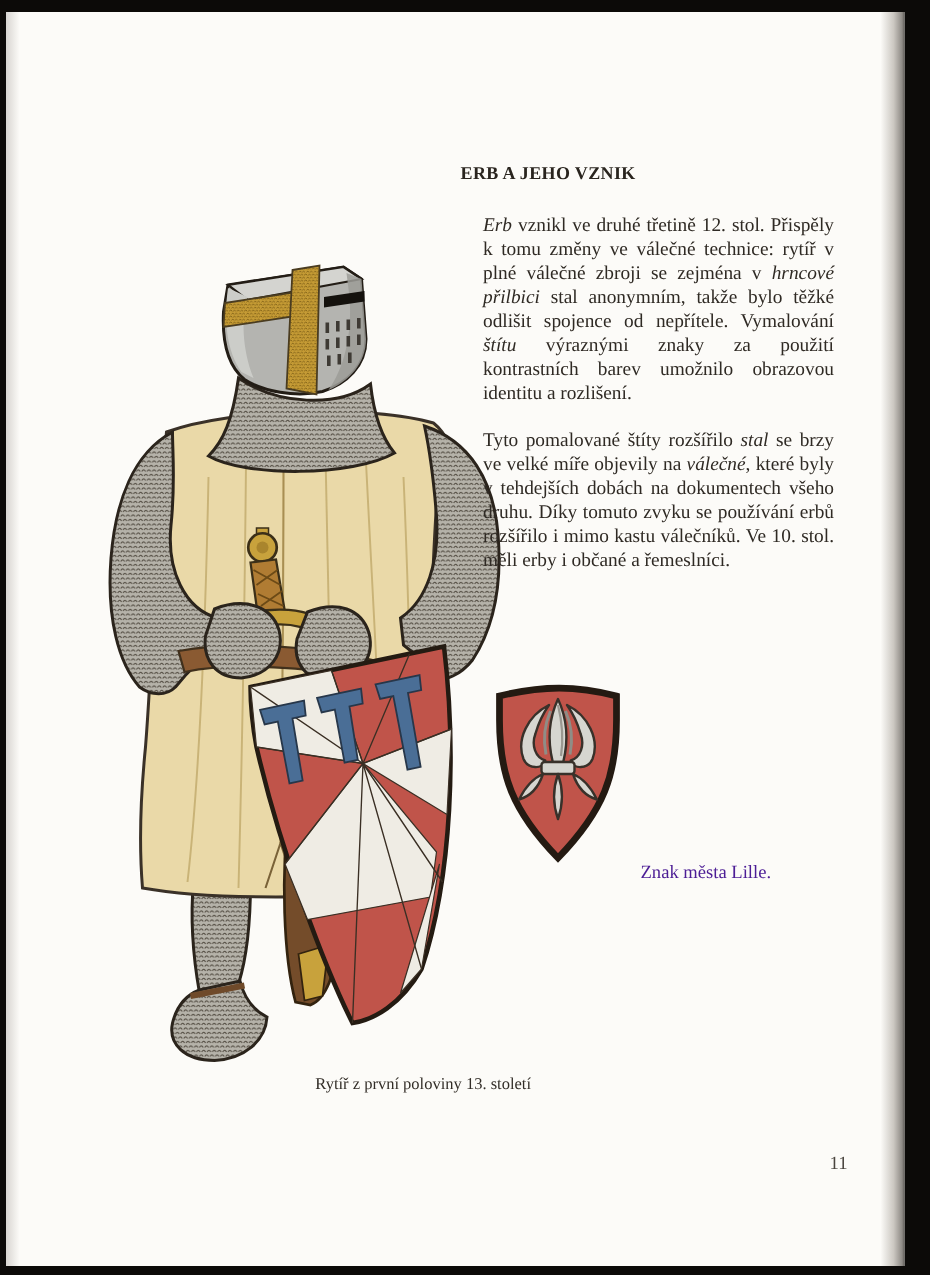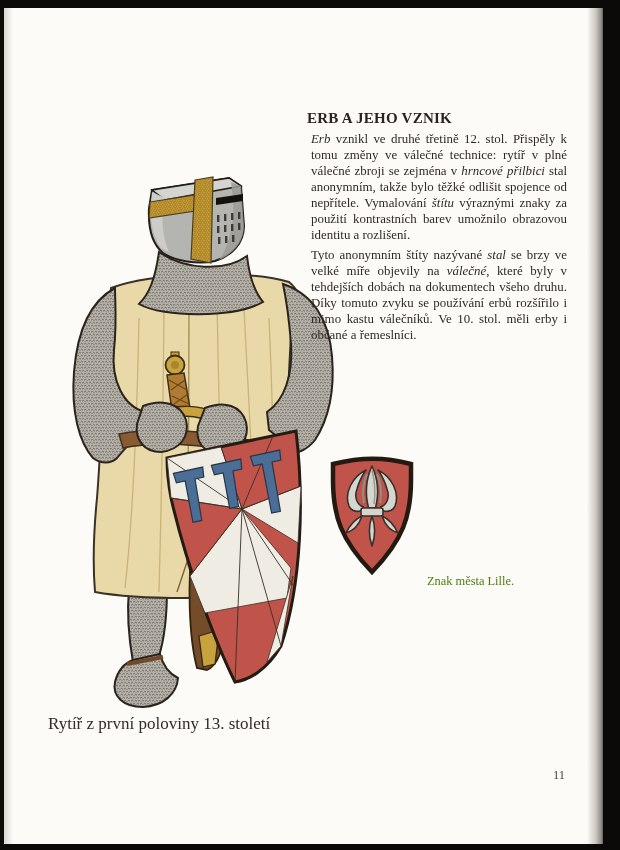--- a/index.html
+++ b/index.html
@@ -15,38 +15,38 @@
   .edge-right{
     position:absolute;right:0;top:0;bottom:0;width:16px;
     background:linear-gradient(to right, rgba(203,199,193,0), #cbc7c1 55%, #8e8a85 90%, #5f5b57 100%);
   }
   .edge-left{
     position:absolute;left:0;top:0;bottom:0;width:9px;
     background:linear-gradient(to right, #d8d5d1, rgba(216,213,209,0));
   }
   .heading{
     position:absolute;left:303px;top:92px;width:270px;
-    font-weight:bold;font-size:15px;letter-spacing:.25px;color:#29241e;
+    font-weight:bold;font-size:12px;letter-spacing:.25px;color:#29241e;
   }
   .bodycol{
     position:absolute;left:303px;top:119px;width:264px;
     font-size:12.9px;line-height:16px;color:#2f2a24;
     text-align:justify;
   }
-  .bodycol p{margin:4px;}
+  .bodycol p{margin:15px;}
   .it{font-style:italic;}
   .fig-knight{position:absolute;left:55px;top:160px;width:280px;height:548px;}
   .fig-lille{position:absolute;left:322px;top:446px;width:92px;height:126px;}
   .cap-lille{
     position:absolute;left:423px;top:566px;width:170px;
-    font-size:12.4px;color:#4d7c0f;font-family:Liberation Serif, serif;
+    font-size:12.4px;color:#4c1d95;font-family:Liberation Serif, serif;
   }
   .cap-knight{
-    position:absolute;left:44px;top:708px;width:280px;
-    text-align:left;font-size:17px;line-height:15.5px;color:#322d27;
+    position:absolute;left:70px;top:708px;width:280px;
+    text-align:right;font-size:11px;line-height:15.5px;color:#322d27;
   }
   .pagenum{
     position:absolute;left:538px;top:760px;width:34px;text-align:center;
     font-size:12.5px;color:#4a453f;
   }
 </style>
 </head>
 <body>
 
 <div class="page">
@@ -147,21 +147,21 @@
         <path transform="rotate(-12 130 302)" d="M114,302 L144,302 L143,312 L134,312 L132,354 L123,354 L124,312 L115,312 Z"></path>
         <path transform="rotate(-12 168 294)" d="M152,294 L182,294 L181,304 L172,304 L170,340 L161,340 L162,304 L153,304 Z"></path>
         <path transform="rotate(-12 207 285)" d="M191,285 L221,285 L220,295 L211,295 L209,345 L200,345 L201,295 L192,295 Z"></path>
       </g>
     </g>
   </svg>
 
   <h1 class="heading">ERB A JEHO VZNIK</h1>
   <div class="bodycol">
     <p><span class="it">Erb</span><span> vznikl ve druhé třetině 12. stol. Přispěly k tomu změny ve válečné technice: rytíř v plné válečné zbroji se zejména v </span><span class="it">hrncové přilbici</span><span> stal anonymním, takže bylo těžké odlišit spojence od nepřítele. Vymalování </span><span class="it">štítu</span><span> výraznými znaky za použití kontrastních barev umožnilo obrazovou identitu a rozlišení.</span></p>
-    <p><span>Tyto anonymním štíty nazývané </span><span class="it">stal</span><span> se brzy ve velké míře objevily na </span><span class="it">válečné</span><span>, které byly v tehdejších dobách na dokumentech všeho druhu. Díky tomuto zvyku se používání erbů rozšířilo i mimo kastu válečníků. Ve 10. stol. měli erby i občané a řemeslníci.</span></p>
+    <p><span>Tyto pomalované štíty rozšířilo </span><span class="it">stal</span><span> se brzy ve velké míře objevily na </span><span class="it">válečné</span><span>, které byly v tehdejších dobách na dokumentech všeho druhu. Díky tomuto zvyku se používání erbů rozšířilo i mimo kastu válečníků. Ve 10. stol. měli erby i občané a řemeslníci.</span></p>
   </div>
 
   <svg class="fig-lille" viewBox="0 0 92 126" aria-hidden="true">
     <path d="M7,10 C36,3 58,3 85,10 L85,26 C85,62 77,86 46,118 C15,86 7,62 7,26 Z" style="fill:var(--shield-red,#c0544a)" stroke="#241a12" stroke-width="4.5"></path>
     <g transform="translate(46,12)" style="fill:var(--fleur-silver,#d6d6d0)" stroke="#38312a" stroke-width="1.6" stroke-linejoin="round">
       <path d="M0,0 C6,13 7,28 3.5,42 L-3.5,42 C-7,28 -6,13 0,0 Z"></path>
       <path d="M-6,4 C-20,11 -28,27 -23,40 C-20,47 -10,47 -8.5,41 C-15,39 -18,31 -15,23 C-13,16 -9.5,9 -6,4 Z"></path>
       <path d="M6,4 C20,11 28,27 23,40 C20,47 10,47 8.5,41 C15,39 18,31 15,23 C13,16 9.5,9 6,4 Z"></path>
       <rect x="-11" y="42" width="22" height="8" rx="2"></rect>
       <path d="M0,50 C3.5,60 3.5,70 0,80 C-3.5,70 -3.5,60 0,50 Z"></path>

